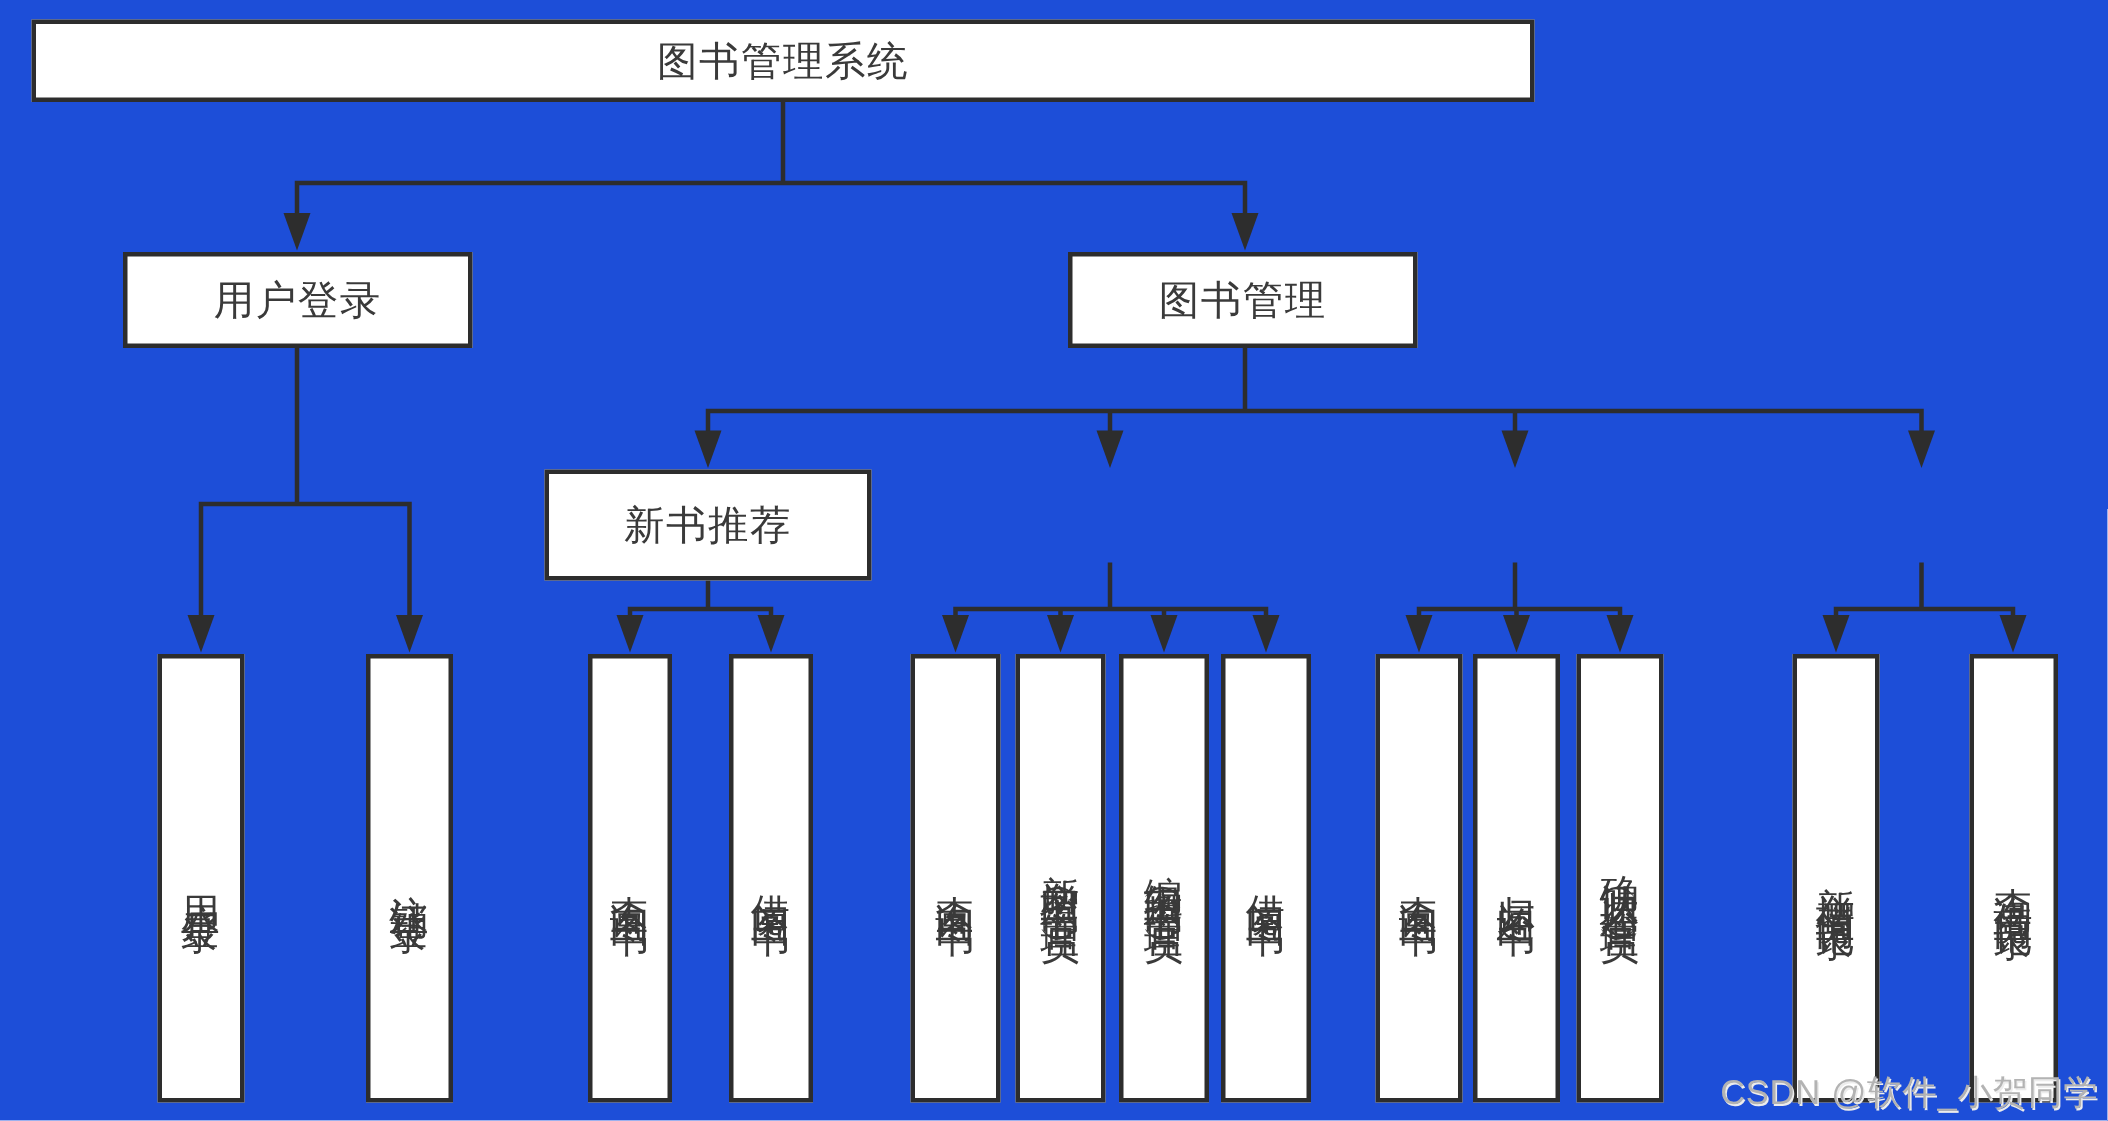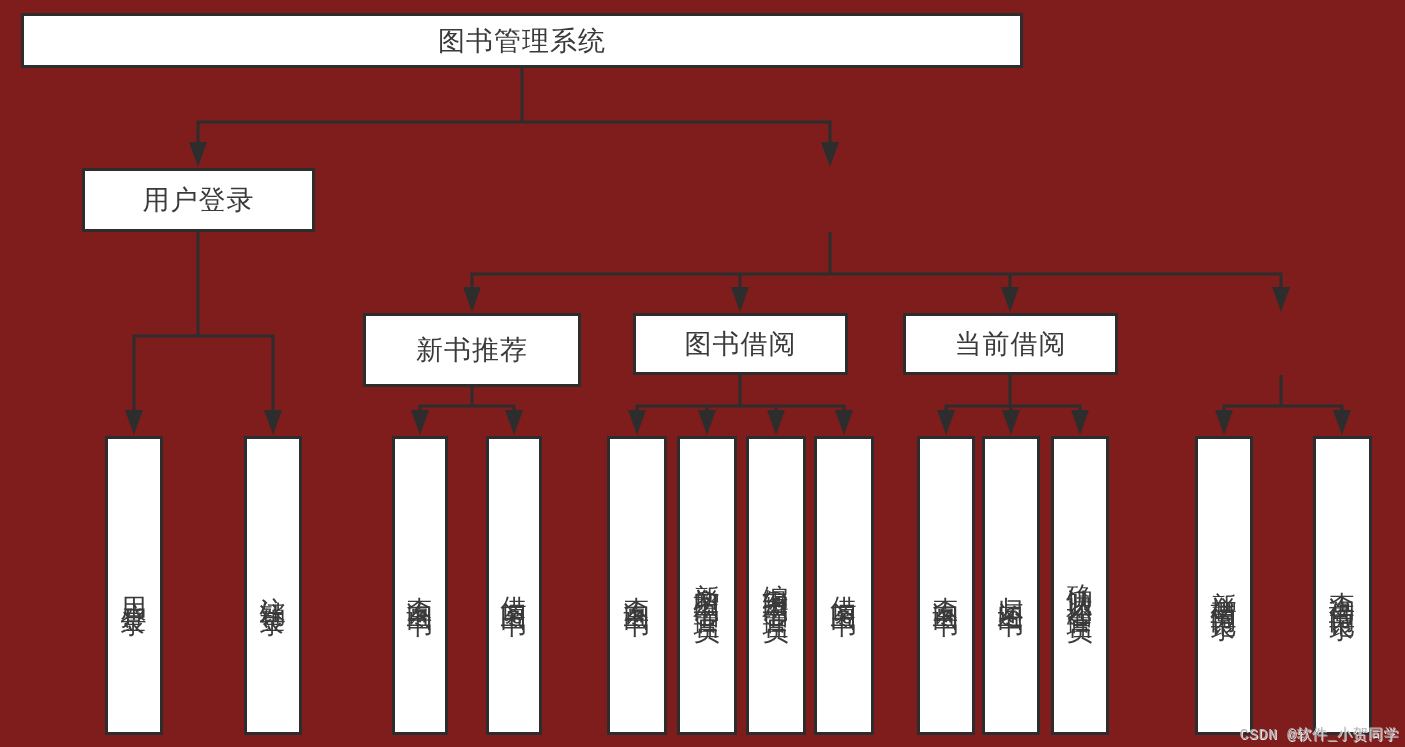--- a/index.html
+++ b/index.html
@@ -1,32 +1,32 @@
 <!DOCTYPE html>
 <html><head>
 <meta charset="utf-8">
 <style>
   html,body{margin:0;padding:0;background:#ffffff;}
   .canvas{
-    position:relative;width:1405px;height:747px;background:#7f1d1d;
+    position:relative;width:1405px;height:747px;background:#1d4ed8;
     font-family:"Liberation Sans","DejaVu Sans",sans-serif;overflow:hidden;
   }
   .box{
     position:absolute;box-sizing:border-box;border:3px solid #2d2d2d;background:#ffffff;
     display:flex;align-items:center;justify-content:center;color:#3a3a3a;
   }
   .h{font-size:27px;letter-spacing:1px;white-space:nowrap;}
   .v{
     writing-mode:vertical-rl;text-orientation:mixed;
     font-size:26px;letter-spacing:5px;line-height:1;
   }
   .connectors{position:absolute;left:0;top:0;}
   .watermark{
-    position:absolute;right:6px;bottom:3px;font-size:15px;color:#b3b3b3;
-    letter-spacing:.5px;text-shadow:1px 1px 0 #ececec;z-index:5;white-space:nowrap;font-family:Liberation Mono, monospace;
+    position:absolute;right:6px;bottom:3px;font-size:23px;color:#b3b3b3;
+    letter-spacing:.5px;text-shadow:1px 1px 0 #ececec;z-index:5;white-space:nowrap;
   }
 </style>
 </head>
 <body>
 
 <div class="canvas">
 
   <svg class="connectors" width="1405" height="747" viewBox="0 0 1405 747">
     <g stroke="#2d2d2d" stroke-width="3" fill="none">
 
@@ -63,24 +63,23 @@
       <polygon points="1002,410 1020,410 1011,435"></polygon>
       <polygon points="1071,410 1089,410 1080,435"></polygon>
       <polygon points="1215,410 1233,410 1224,435"></polygon>
       <polygon points="1333,410 1351,410 1342,435"></polygon>
     </g>
   </svg>
 
   <div class="box h" style="left:21px;top:13px;width:1002px;height:55px">图书管理系统</div>
 
   <div class="box h" style="left:82px;top:168px;width:233px;height:64px">用户登录</div>
+  <div class="box h" style="left:712px;top:168px;width:233px;height:64px">图书管理</div>
 
   <div class="box h" style="left:363px;top:313px;width:218px;height:74px">新书推荐</div>
-  <div class="box h" style="left:633px;top:313px;width:215px;height:62px">图书借阅</div>
-  <div class="box h" style="left:903px;top:313px;width:215px;height:62px">当前借阅</div>
 
   <div class="box v" style="left:105px;top:436px;width:58px;height:299px">用户登录</div>
   <div class="box v" style="left:244px;top:436px;width:58px;height:299px">注销登录</div>
 
   <div class="box v" style="left:392px;top:436px;width:56px;height:299px">查询图书</div>
   <div class="box v" style="left:486px;top:436px;width:56px;height:299px">借阅图书</div>
 
   <div class="box v" style="left:607px;top:436px;width:60px;height:299px">查询图书</div>
   <div class="box v" style="left:677px;top:436px;width:60px;height:299px">新增图书（管理员）</div>
   <div class="box v" style="left:746px;top:436px;width:60px;height:299px">编辑图书（管理员）</div>

